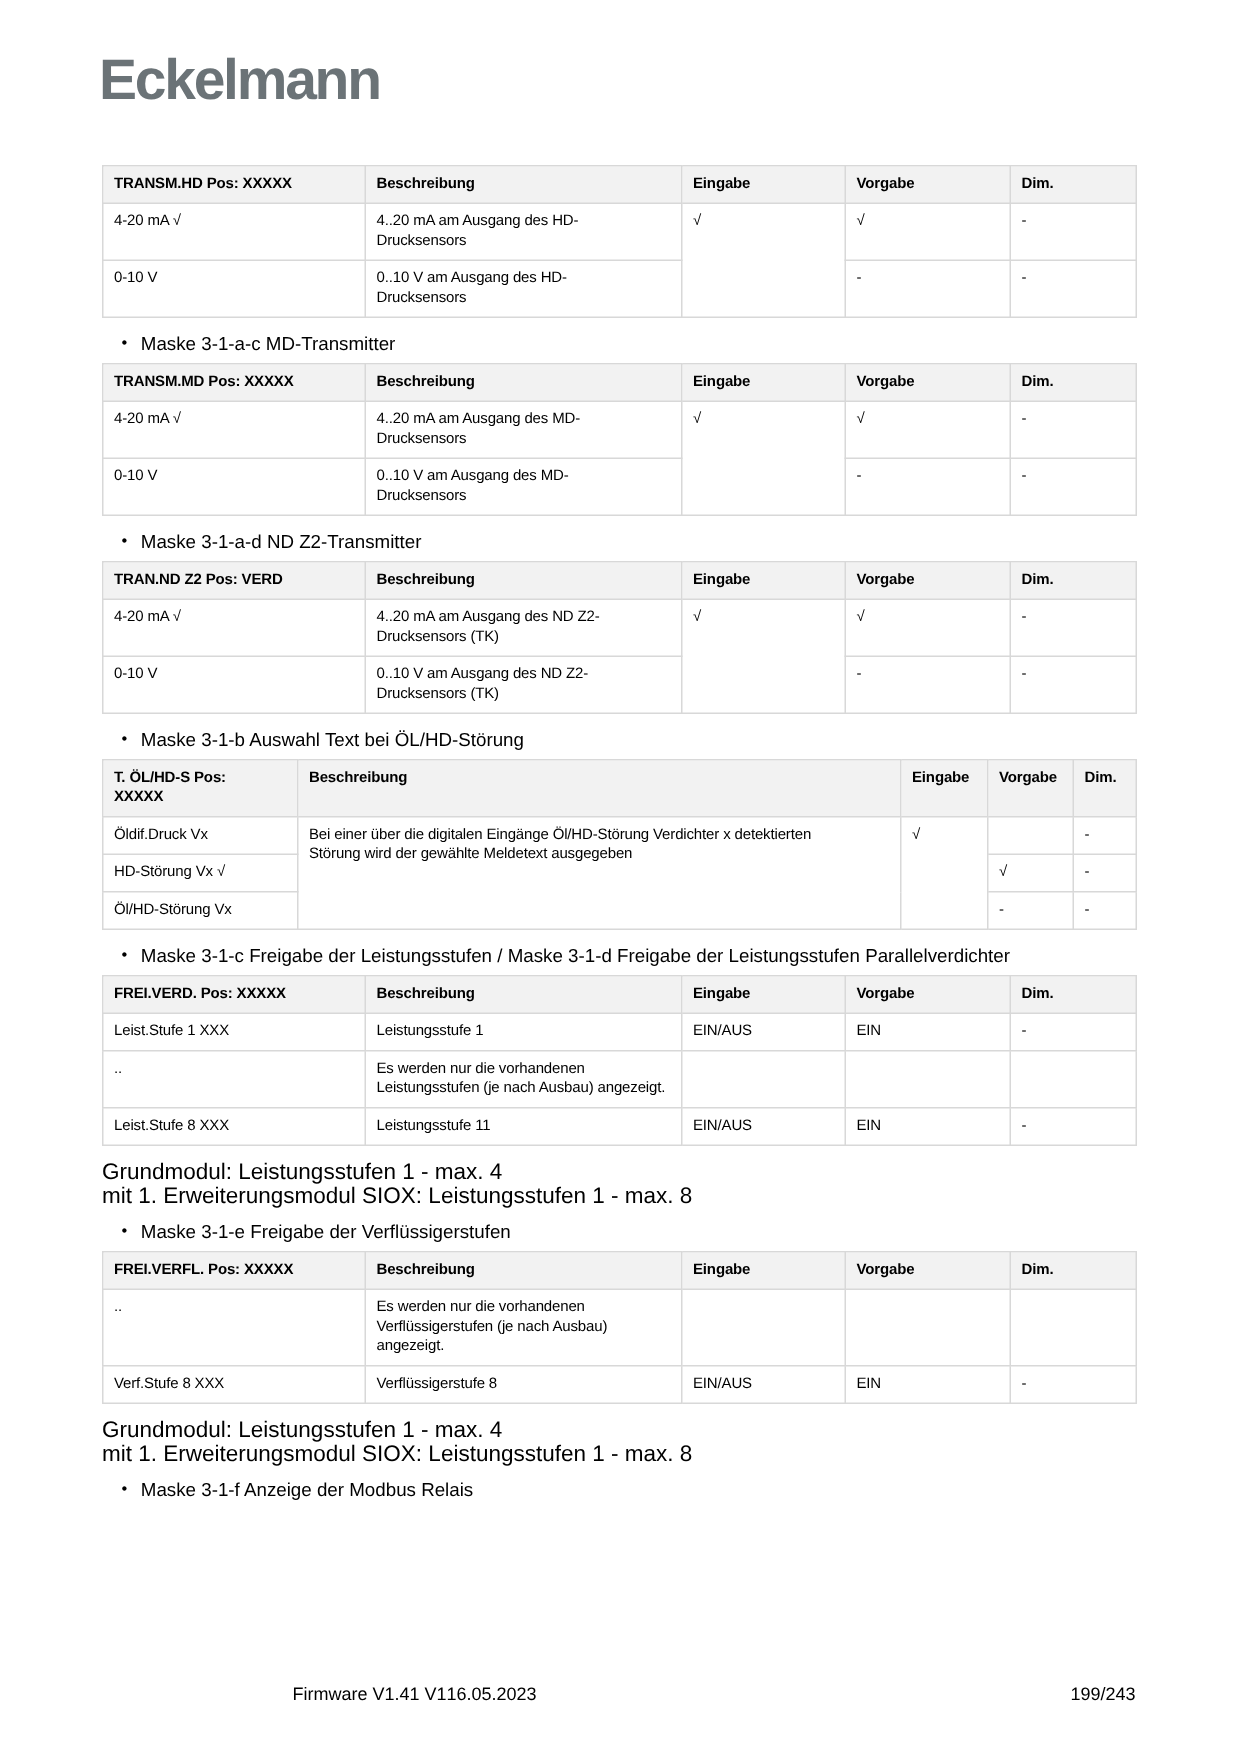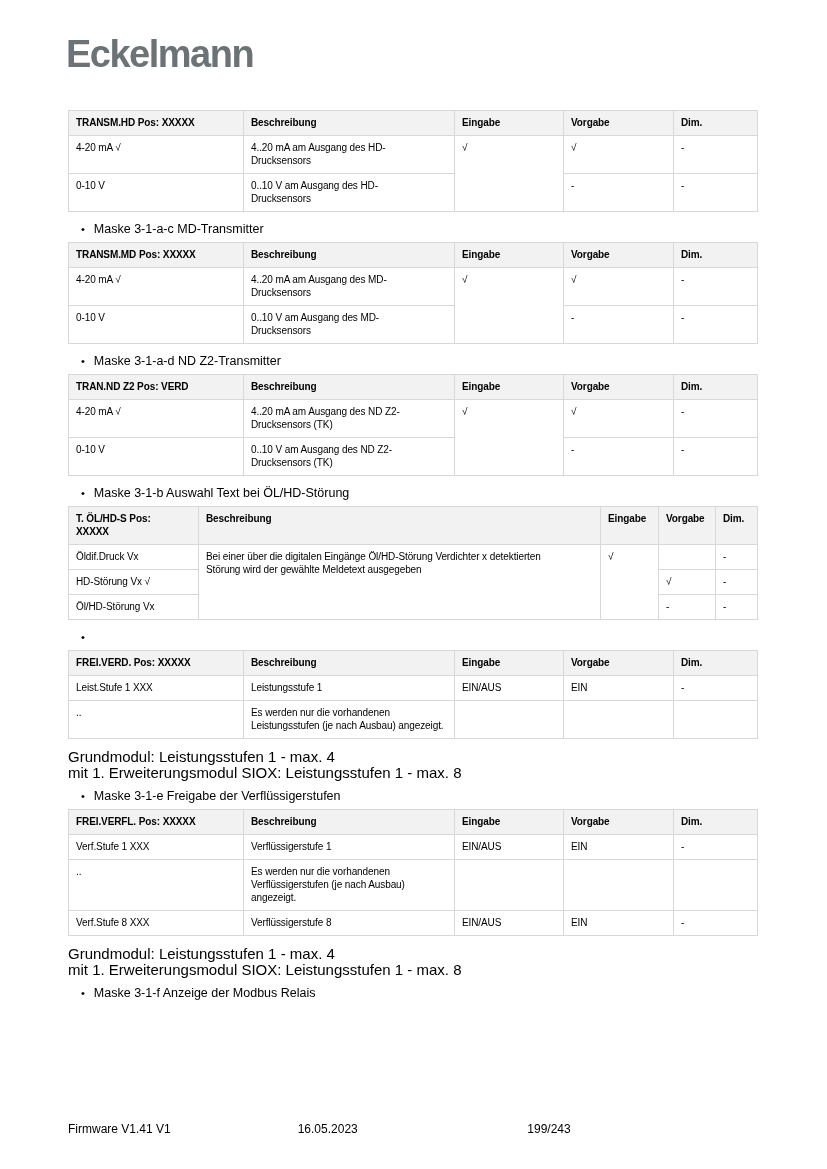--- a/index.html
+++ b/index.html
@@ -69,23 +69,23 @@
     margin: 0 0 8px 0;
   }
   .footer {
     position: absolute;
     top: 1122px; left: 68px;
     width: 689px;
     display: flex;
     font-size: 12px;
     line-height: 14px;
   }
-  .footer .f-left  { flex: 1; text-align: left; }
+  .footer .f-left  { flex: 1; text-align: right; }
   .footer .f-center{ flex: 1; text-align: left; }
-  .footer .f-right { flex: 1; text-align: left; }
+  .footer .f-right { flex: 1; text-align: right; }
 </style>
 </head>
 <body>
 
 <div class="page">
 
   <div class="logo">Eckelmann</div>
 
   <div class="content">
 
@@ -239,20 +239,21 @@
           <tr>
             <td>Öl/HD-Störung Vx</td>
             <td>-</td>
             <td>-</td>
           </tr>
         </tbody>
       </table>
 
     <div class="bullet">
       <span class="dot">•</span>
+      <span>Maske 3-1-c Freigabe der Leistungsstufen / Maske 3-1-d Freigabe der Leistungsstufen Parallelverdichter</span>
     </div>
 
     <table class="tbl">
         <colgroup>
           <col style="width: 175px;">
           <col style="width: 211px;">
           <col style="width: 109px;">
           <col style="width: 110px;">
           <col style="width: 84px;">
         </colgroup>
@@ -273,20 +274,27 @@
             <td>EIN</td>
             <td>-</td>
           </tr>
           <tr>
             <td>..</td>
             <td>Es werden nur die vorhandenen<br>Leistungsstufen (je nach Ausbau) angezeigt.</td>
             <td></td>
             <td></td>
             <td></td>
           </tr>
+          <tr>
+            <td>Leist.Stufe 8 XXX</td>
+            <td>Leistungsstufe 11</td>
+            <td>EIN/AUS</td>
+            <td>EIN</td>
+            <td>-</td>
+          </tr>
         </tbody>
       </table>
 
     <div class="note">
       <div>Grundmodul: Leistungsstufen 1 - max. 4</div>
       <div>mit 1. Erweiterungsmodul SIOX: Leistungsstufen 1 - max. 8</div>
     </div>
 
     <div class="bullet">
       <span class="dot">•</span>
@@ -304,27 +312,20 @@
         <thead>
           <tr>
             <th>FREI.VERFL. Pos: XXXXX</th>
             <th>Beschreibung</th>
             <th>Eingabe</th>
             <th>Vorgabe</th>
             <th>Dim.</th>
           </tr>
         </thead>
         <tbody>
-          <tr>
-            <td>Verf.Stufe 1 XXX</td>
-            <td>Verflüssigerstufe 1</td>
-            <td>EIN/AUS</td>
-            <td>EIN</td>
-            <td>-</td>
-          </tr>
           <tr>
             <td>..</td>
             <td>Es werden nur die vorhandenen<br>Verflüssigerstufen (je nach Ausbau)<br>angezeigt.</td>
             <td></td>
             <td></td>
             <td></td>
           </tr>
           <tr>
             <td>Verf.Stufe 8 XXX</td>
             <td>Verflüssigerstufe 8</td>

